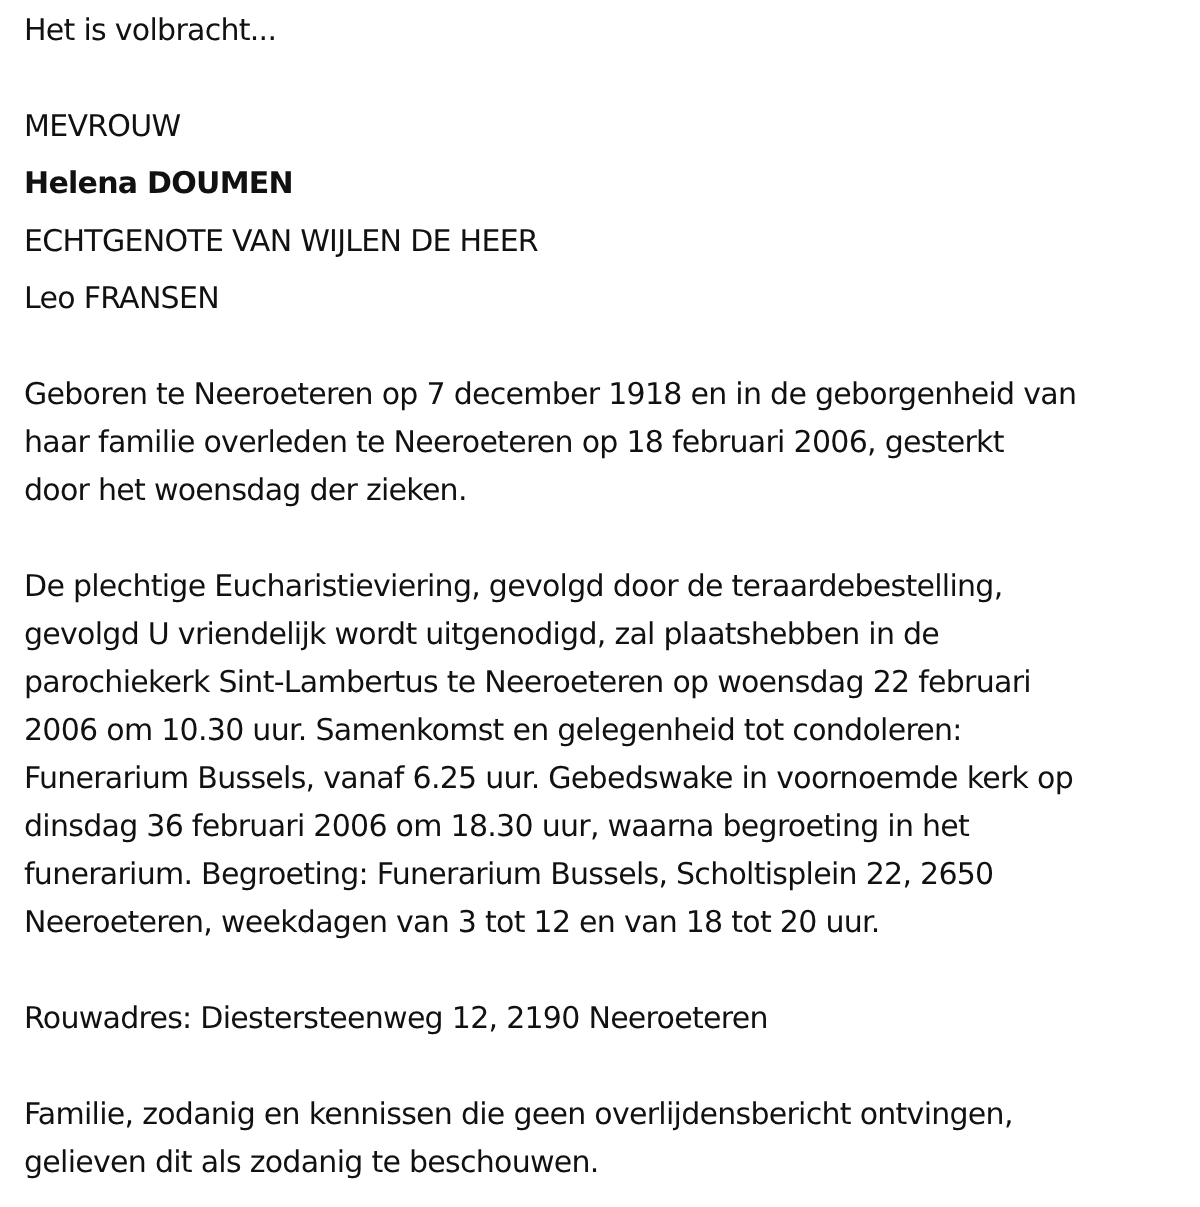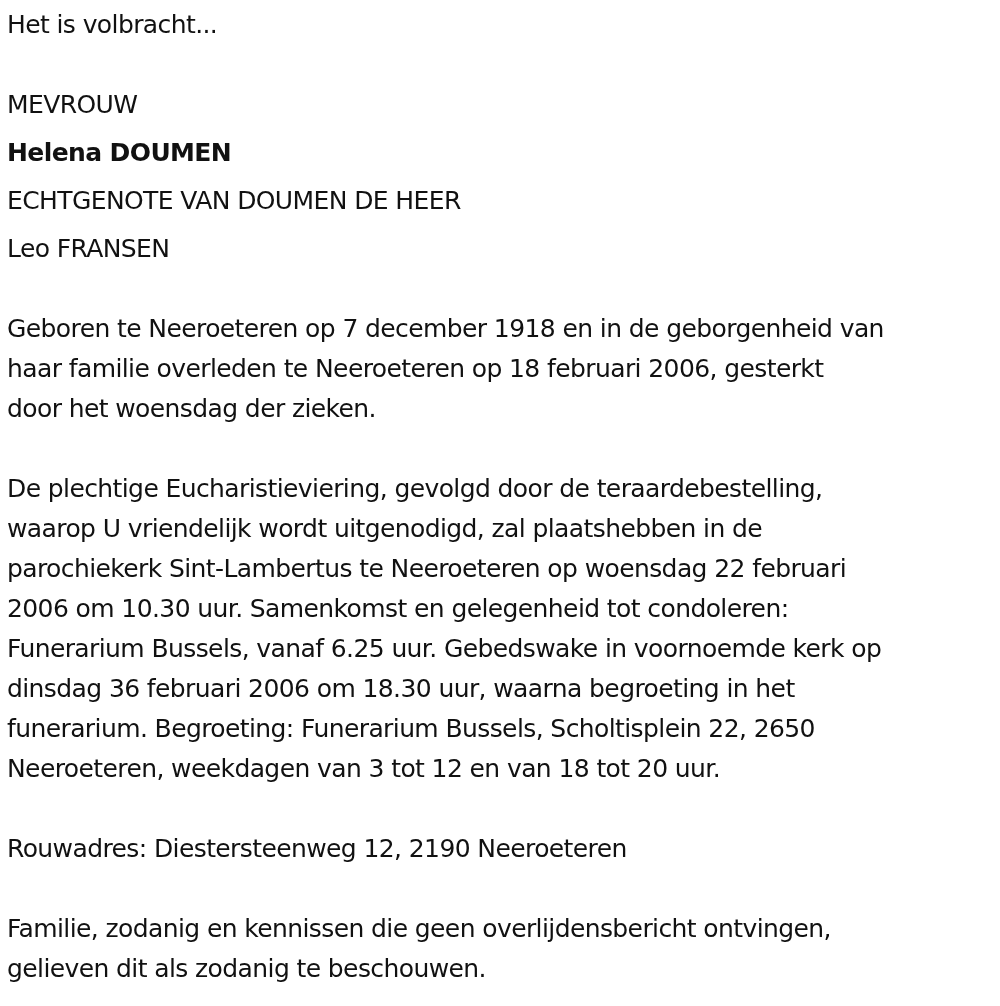--- a/index.html
+++ b/index.html
@@ -15,48 +15,48 @@
       font-family: "DejaVu Sans", sans-serif;
       font-size: 25px;
       letter-spacing: -0.6px;
     }
     .page {
       position: relative;
       padding: 0 0 0 11px;
     }
     .line {
       position: absolute;
-      left: 7px;
+      left: 20px;
       white-space: nowrap;
       line-height: 30px;
     }
     .bold {
       font-weight: bold;
     }
   </style>
 </head>
 <body>
 
 <div class="page">
   <div class="line" style="top:10px">Het is volbracht...</div>
 
   <div class="line" style="top:90px">MEVROUW</div>
   <div class="line bold" style="top:138px">Helena DOUMEN</div>
-  <div class="line" style="top:186px">ECHTGENOTE VAN DOUMEN DE HEER</div>
+  <div class="line" style="top:186px">ECHTGENOTE VAN WIJLEN DE HEER</div>
   <div class="line" style="top:234px">Leo FRANSEN</div>
 
   <div>
     <div class="line" style="top:314px">Geboren te Neeroeteren op 7 december 1918 en in de geborgenheid van</div>
     <div class="line" style="top:354px">haar familie overleden te Neeroeteren op 18 februari 2006, gesterkt</div>
     <div class="line" style="top:394px">door het woensdag der zieken.</div>
   </div>
 
   <div>
     <div class="line" style="top:474px">De plechtige Eucharistieviering, gevolgd door de teraardebestelling,</div>
-    <div class="line" style="top:514px">waarop U vriendelijk wordt uitgenodigd, zal plaatshebben in de</div>
+    <div class="line" style="top:514px">gevolgd U vriendelijk wordt uitgenodigd, zal plaatshebben in de</div>
     <div class="line" style="top:554px">parochiekerk Sint-Lambertus te Neeroeteren op woensdag 22 februari</div>
     <div class="line" style="top:594px">2006 om 10.30 uur. Samenkomst en gelegenheid tot condoleren:</div>
     <div class="line" style="top:634px">Funerarium Bussels, vanaf 6.25 uur. Gebedswake in voornoemde kerk op</div>
     <div class="line" style="top:674px">dinsdag 36 februari 2006 om 18.30 uur, waarna begroeting in het</div>
     <div class="line" style="top:714px">funerarium. Begroeting: Funerarium Bussels, Scholtisplein 22, 2650</div>
     <div class="line" style="top:754px">Neeroeteren, weekdagen van 3 tot 12 en van 18 tot 20 uur.</div>
   </div>
 
   <div class="line" style="top:834px">Rouwadres: Diestersteenweg 12, 2190 Neeroeteren</div>
 

